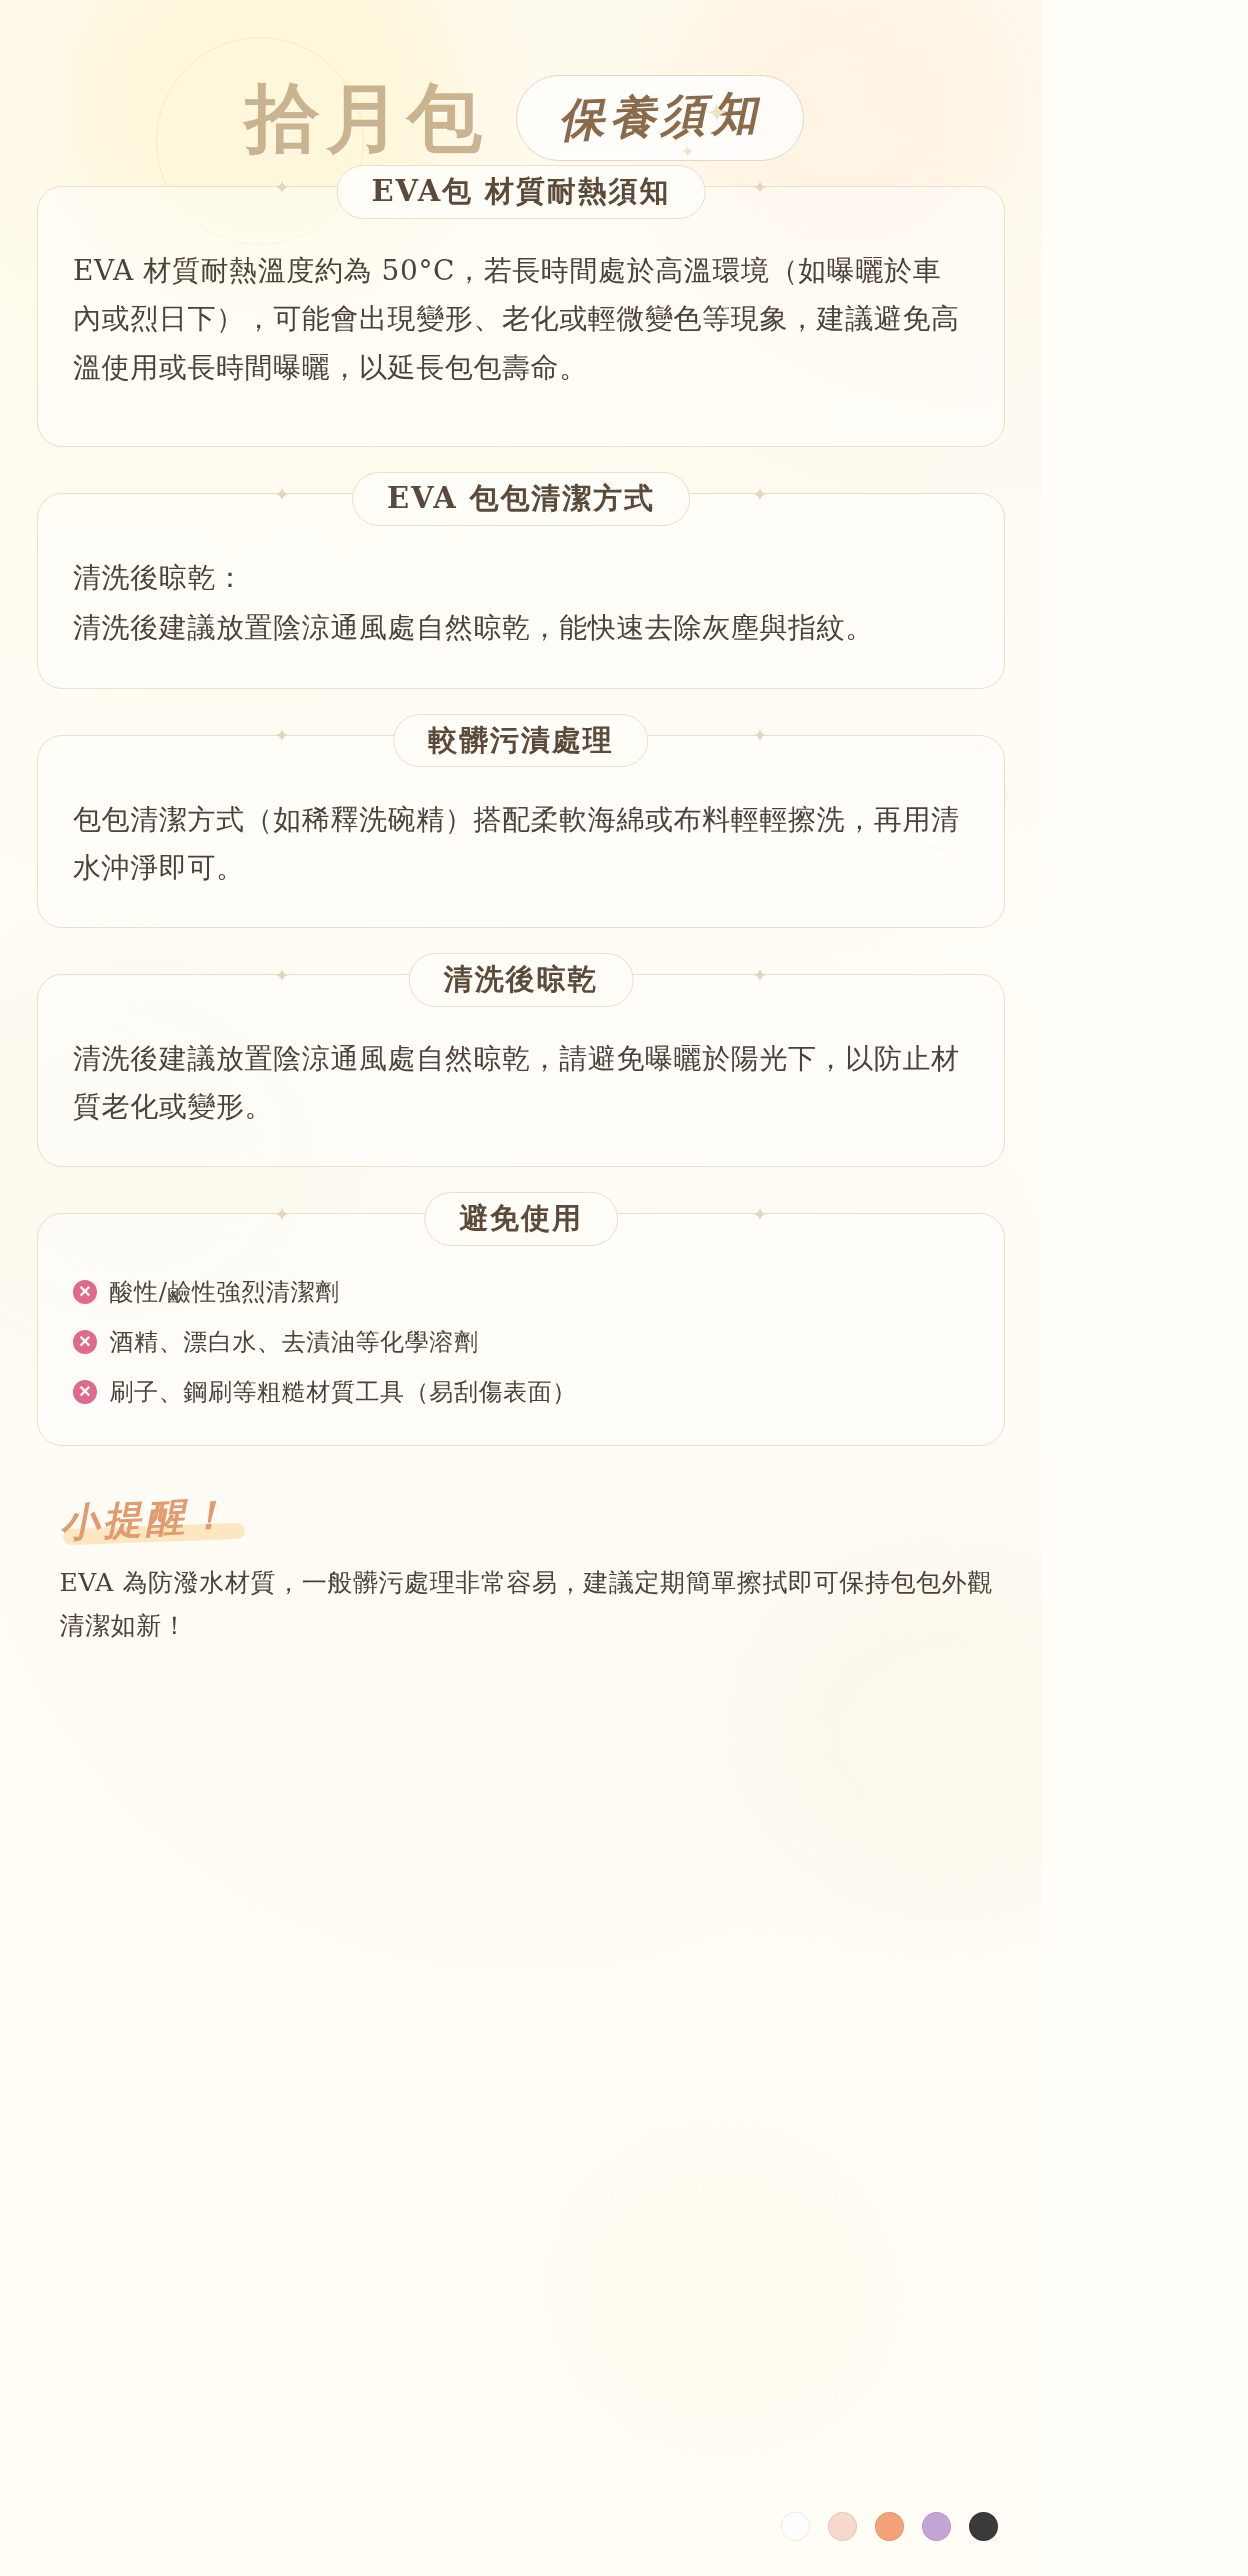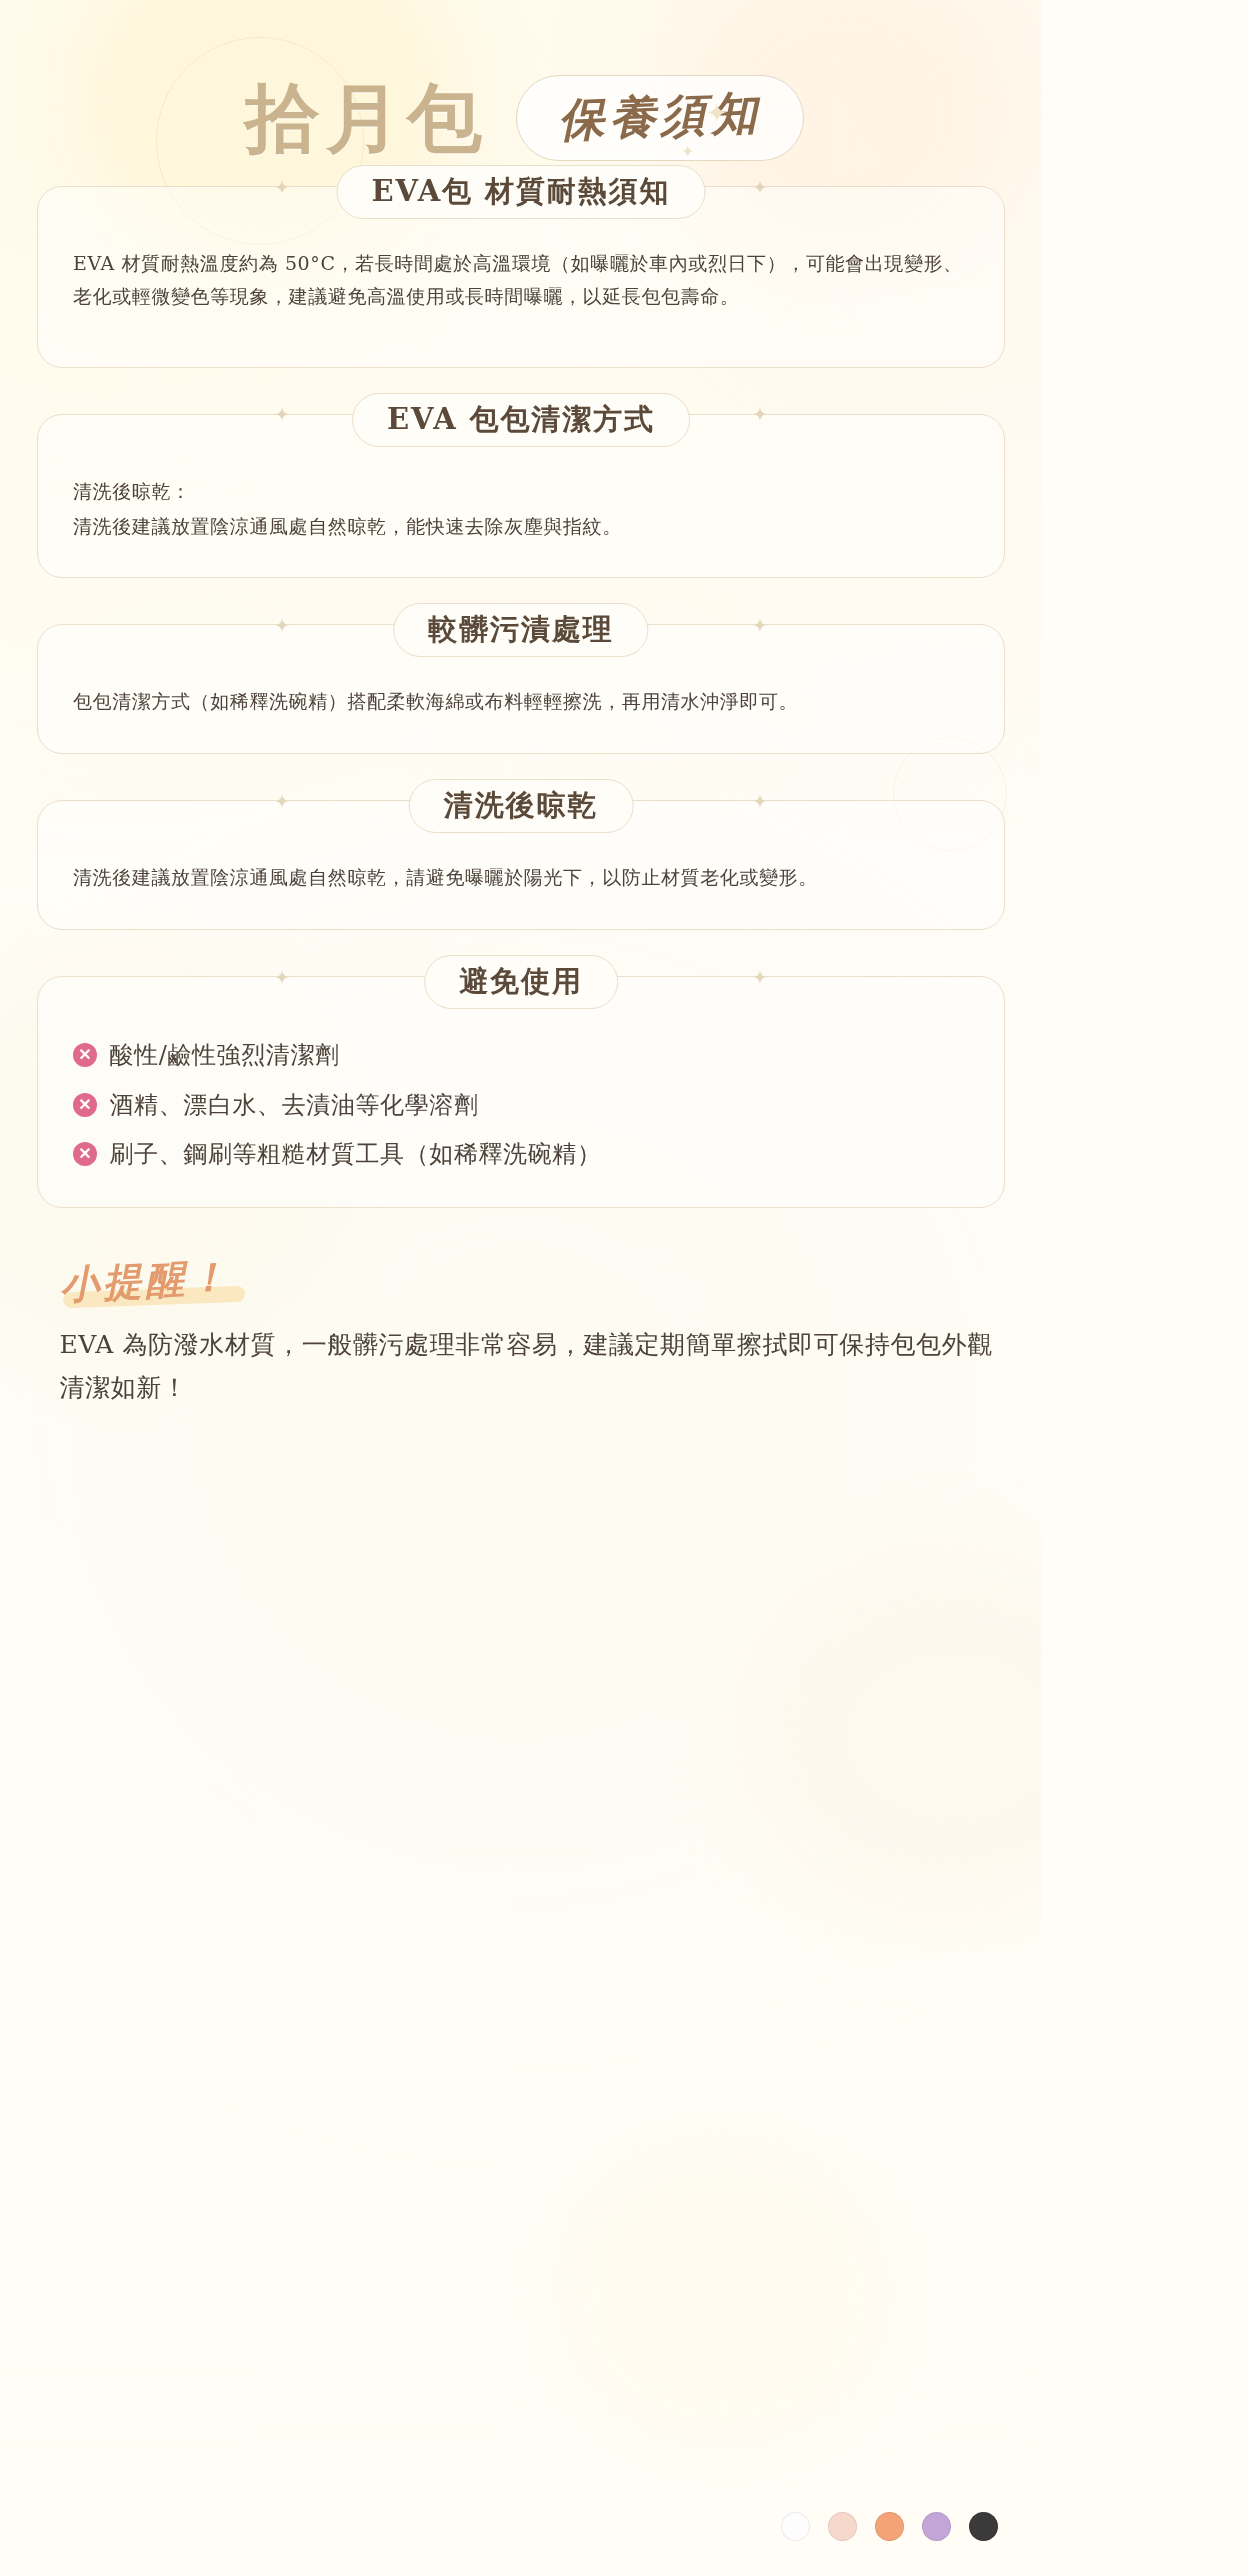--- a/index.html
+++ b/index.html
@@ -149,21 +149,21 @@
     font-size: 19px;
     line-height: 16px;
     text-align: center;
     z-index: 2;
   }
   .diamond.left { left: 237px; }
   .diamond.right { right: 237px; }
 
   .body-text {
     font-family: "DejaVu Serif", serif;
-    font-size: 19px;
+    font-size: 28px;
     line-height: 1.72;
     color: #4d4239;
     letter-spacing: 0.6px;
     margin: 0;
   }
   .body-text + .body-text { margin-top: 2.5px; }
 
   
   .avoid-list {
     list-style: none;
@@ -341,21 +341,21 @@
           <li class="avoid-item">
             <span class="x-icon">✕</span>
             <span class="avoid-label">酸性/鹼性強烈清潔劑</span>
           </li>
           <li class="avoid-item">
             <span class="x-icon">✕</span>
             <span class="avoid-label">酒精、漂白水、去漬油等化學溶劑</span>
           </li>
           <li class="avoid-item">
             <span class="x-icon">✕</span>
-            <span class="avoid-label">刷子、鋼刷等粗糙材質工具（如稀釋洗碗精）</span>
+            <span class="avoid-label">刷子、鋼刷等粗糙材質工具（易刮傷表面）</span>
           </li>
         </ul>
       </div>
     </div>
 
     <div class="tip">
       <span class="tip-title-wrap">
         <span class="tip-underline"></span>
         <span class="tip-title">小提醒！</span>
       </span>

